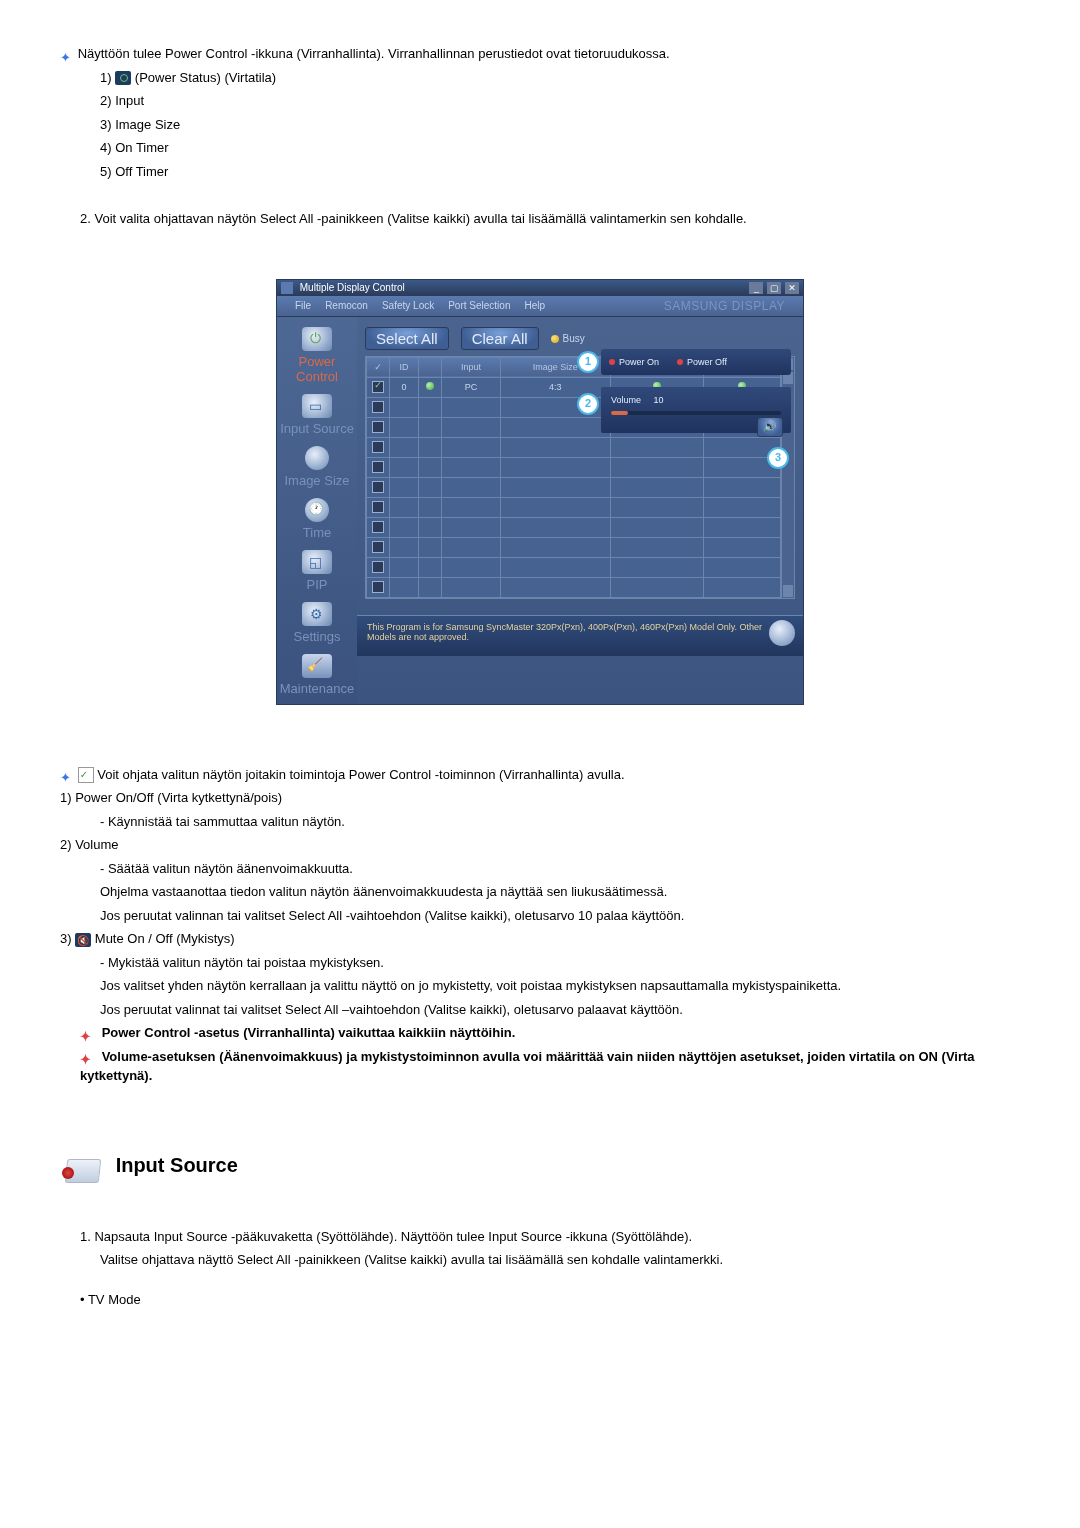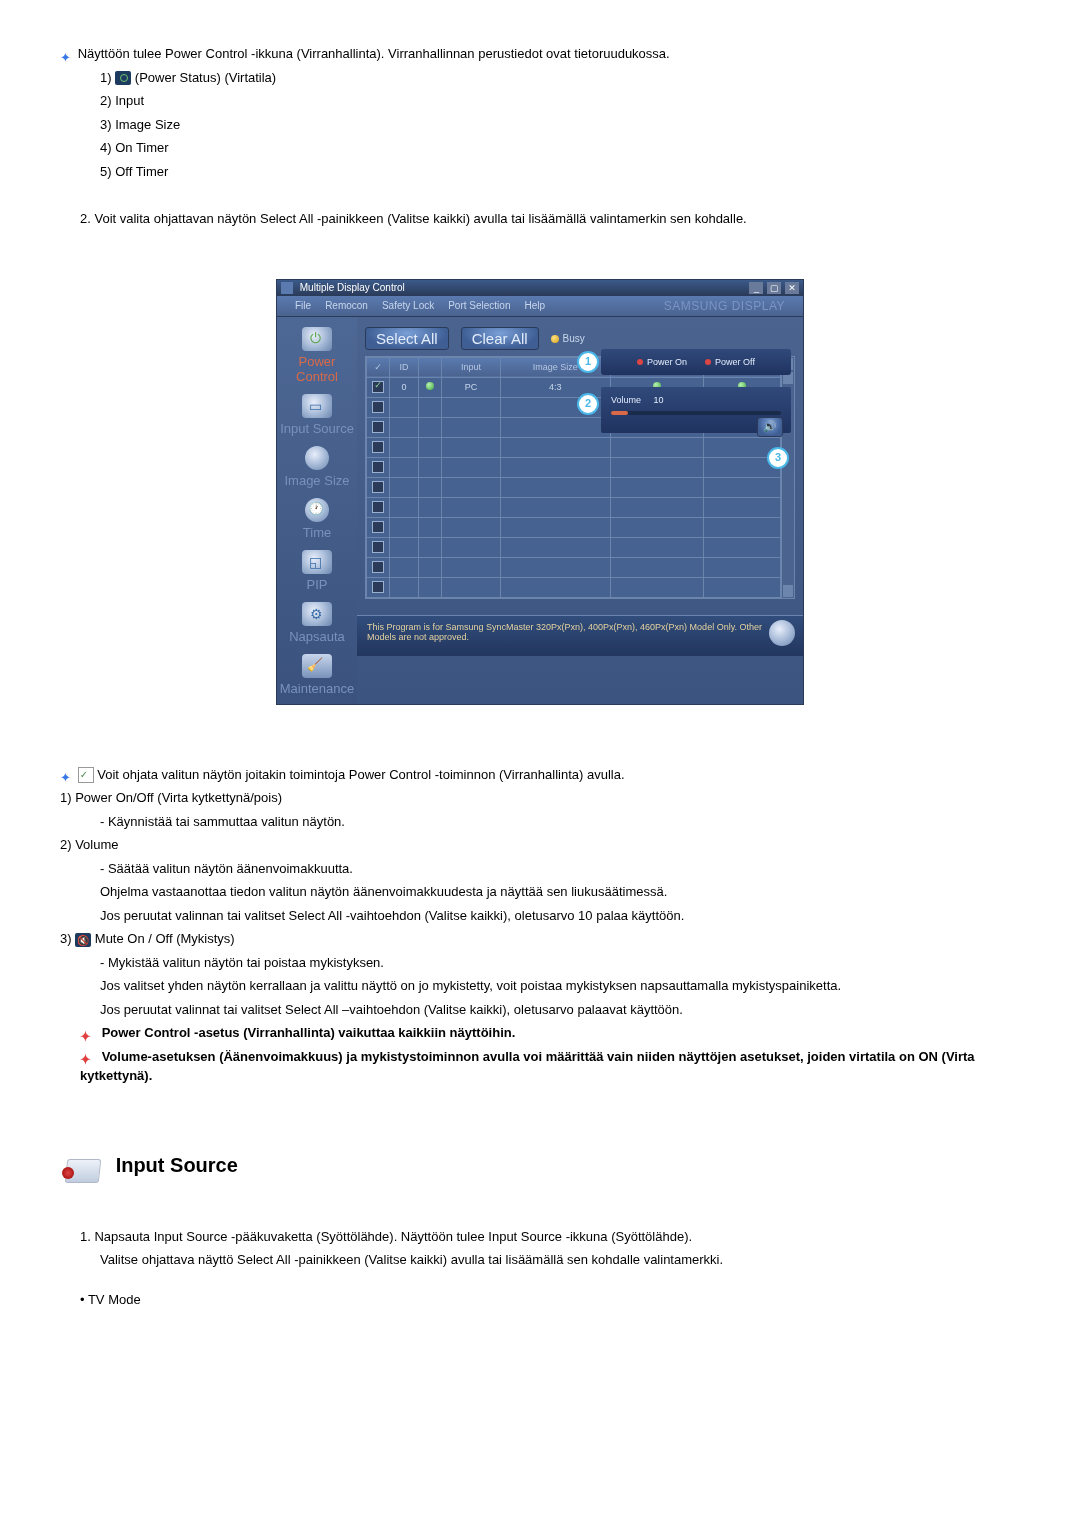--- a/index.html
+++ b/index.html
@@ -261,21 +261,20 @@
     right: 12px;
     top: 32px;
     width: 190px;
   }
   .power-btns {
     background: linear-gradient(#30497a, #203360);
     border-radius: 3px;
     padding: 8px;
     display: flex;
     gap: 18px;
-    justify-content: center;
     color: #e2ecfb;
     font-size: 9px;
   }
   .power-btns .dot-r {
     width:6px; height:6px; border-radius:50%;
     background:#d44; display:inline-block; margin-right:4px; vertical-align:middle;
   }
   .volume-box {
     background: linear-gradient(#30497a, #203360);
     border-radius: 2px;
@@ -436,21 +435,21 @@
       <div class="sidebar-item">
         <div class="sidebar-icon time"></div>
         <div>Time</div>
       </div>
       <div class="sidebar-item">
         <div class="sidebar-icon pip"></div>
         <div>PIP</div>
       </div>
       <div class="sidebar-item">
         <div class="sidebar-icon settings"></div>
-        <div>Napsauta</div>
+        <div>Settings</div>
       </div>
       <div class="sidebar-item">
         <div class="sidebar-icon maint"></div>
         <div>Maintenance</div>
       </div>
     </div>
     <div class="main-area">
       <div class="toolbar-row">
         <span class="btn-pill">Select All</span>
         <span class="btn-pill">Clear All</span>

